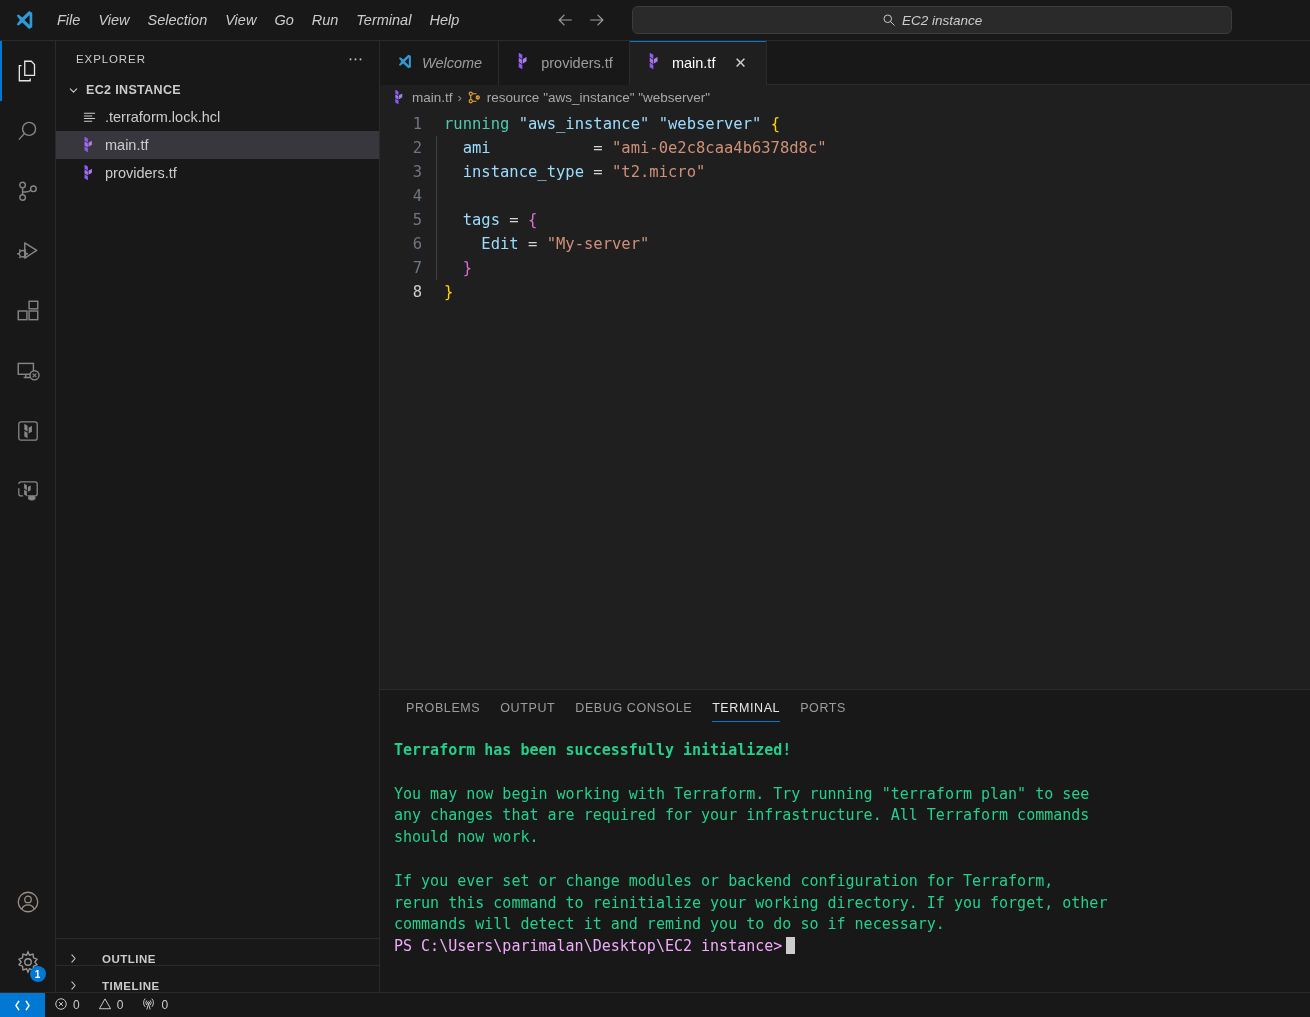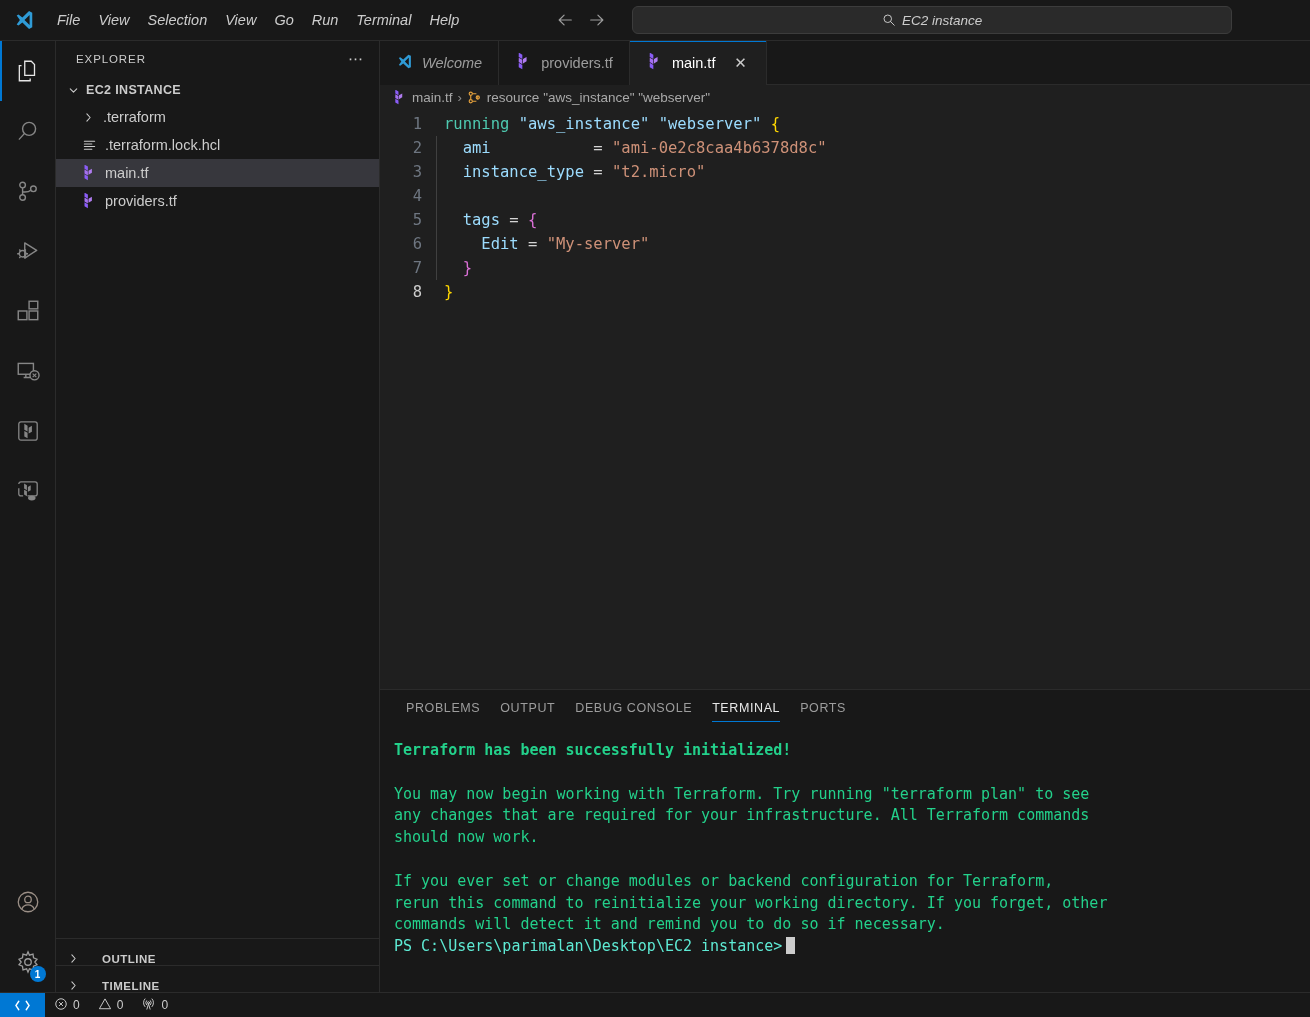--- a/index.html
+++ b/index.html
@@ -142,21 +142,21 @@
   }
   .ptab.active { color: #e7e7e7; }
   .ptab.active::after {
     content: ""; position: absolute; left: 10px; right: 10px; bottom: 4px; height: 1.5px; background: #0078d4;
   }
   .terminal {
     flex: 1 1 auto; padding: 14px 0 0 14px; font-family: "DejaVu Sans Mono", monospace;
     font-size: 15px; line-height: 21.8px; color: #23d18b; white-space: pre; overflow: hidden;
   }
   .term-bold { font-weight: bold; }
-  .term-prompt { color: #5eead4; }
+  .term-prompt { color: #f0abfc; }
   .cursor-block {
     display: inline-block; width: 9px; height: 17px; background: #cccccc;
     vertical-align: -3px; margin-left: 4px;
   }
 
   
   .statusbar {
     height: 25px; flex: 0 0 25px; background: #181818; display: flex; align-items: center;
     font-size: 12px; color: #cccccc; border-top: 1px solid #2b2b2b;
   }
@@ -294,28 +294,20 @@
       <div class="tree">
         <div class="tree-root">
           <span class="chev">
             <svg width="13" height="13" viewBox="0 0 16 16">
                 <path d="M4 6l4 4 4-4" stroke="#cccccc" stroke-width="1.3" fill="none" stroke-linecap="round" stroke-linejoin="round"></path>
               </svg>
           </span>
           <span>EC2 INSTANCE</span>
         </div>
 
-        <div class="tree-row">
-          <span class="chev">
-            <svg width="13" height="13" viewBox="0 0 16 16">
-                <path d="M6 3.5l4 4.5-4 4.5" stroke="#cccccc" stroke-width="1.3" fill="none" stroke-linecap="round" stroke-linejoin="round"></path>
-              </svg>
-          </span>
-          <span>.terraform</span>
-        </div>
 
         <div class="tree-row">
           <span class="ficon">
             <svg width="15" height="15" viewBox="0 0 16 16" stroke="#cccccc" stroke-width="1.1" stroke-linecap="round">
               <path d="M2.5 3.5h11M2.5 6.3h8M2.5 9.1h11M2.5 11.9h8"></path>
             </svg>
           </span>
           <span>.terraform.lock.hcl</span>
         </div>
 

